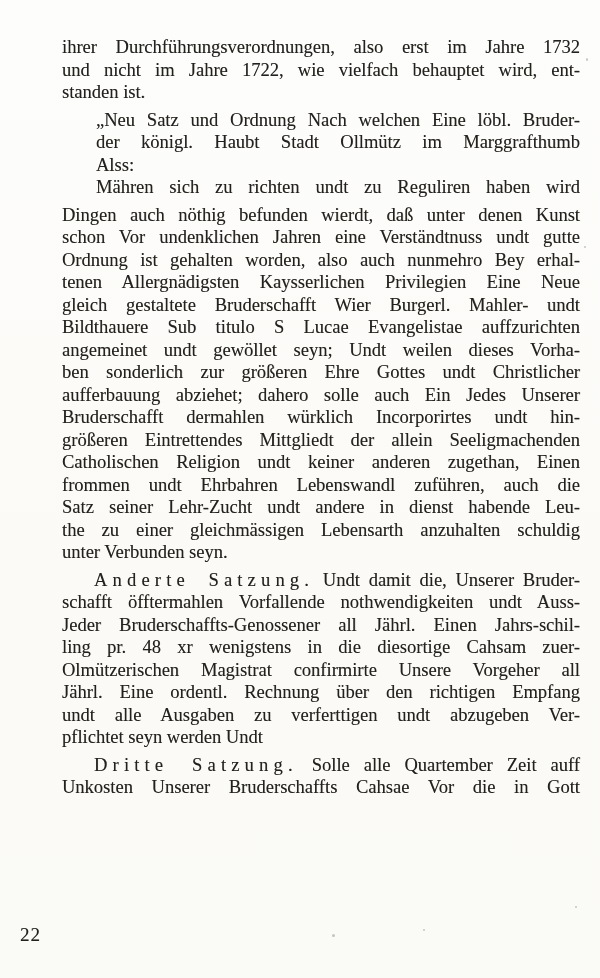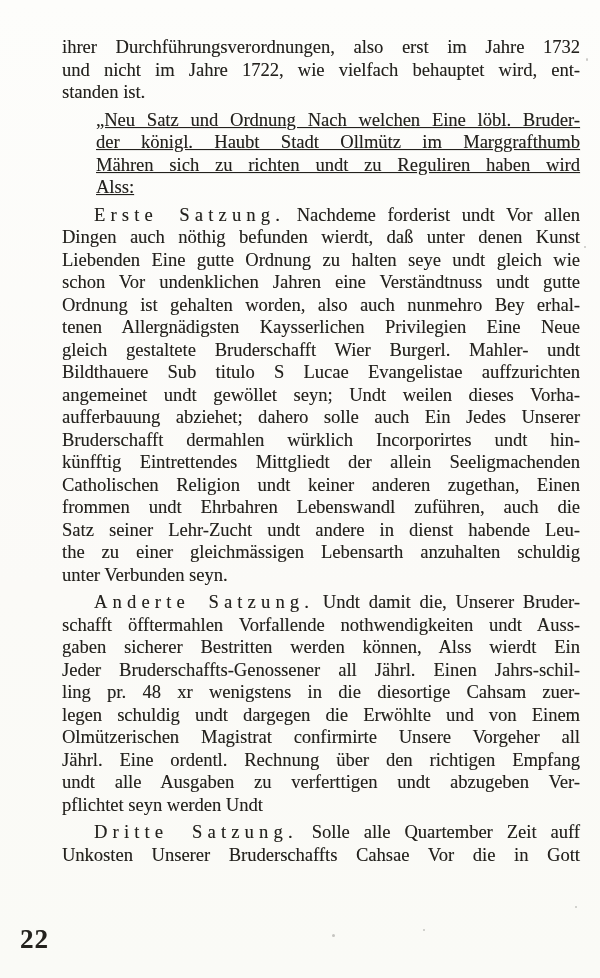--- a/index.html
+++ b/index.html
@@ -28,32 +28,32 @@
   .para { margin: 0; }
   .para + .para { margin-top: 5px; }
   .line {
     font-size: 18.5px;
     line-height: 22.5px;
     text-align: justify;
     text-align-last: justify;
     text-shadow: 0.3px 0.3px 0 rgba(35,33,29,0.35);
   }
   .line.last { text-align-last: left; }
-  .para.quote { padding-left: 34px; text-decoration: underline; }
+  .para.quote { padding-left: 34px; }
   .line.first { text-indent: 32px; }
   .gesperrt {
     letter-spacing: 0.28em;
     word-spacing: 0.25em;
   }
   .page-number {
     position: absolute;
     left: 20px;
     top: 924px;
-    font-size: 27px;
-    font-weight: bold;
+    font-size: 19px;
+    font-weight: normal;
     letter-spacing: 1px;
     color: #23211d;
     text-shadow: 0.3px 0.3px 0 rgba(35,33,29,0.35);
   }
   .speck {
     position: absolute;
     border-radius: 50%;
     background: rgba(60,58,54,0.28);
   }
   .speck.s1 { left: 332px; top: 934px; width: 3px; height: 3px; }
@@ -73,61 +73,55 @@
           <div class="line">ihrer Durchführungsverordnungen, also erst im Jahre 1732</div>
           <div class="line">und nicht im Jahre 1722, wie vielfach behauptet wird, ent-</div>
           <div class="line last">standen ist.</div>
         </div>
     </div>
 
     <div class="para quote">
       <div class="lines">
           <div class="line">„Neu Satz und Ordnung Nach welchen Eine löbl. Bruder-</div>
           <div class="line">der königl. Haubt Stadt Ollmütz im Marggrafthumb</div>
+          <div class="line last">Alss:</div>
           <div class="line">Mähren sich zu richten undt zu Reguliren haben wird</div>
-          <div class="line last">Alss:</div>
         </div>
     </div>
 
     <div class="para">
-      <div class="line first">
-        <span class="gesperrt">Erste Satzung.</span>
-        <span>Nachdeme forderist undt Vor allen</span>
-      </div>
       <div class="lines">
           <div class="line">Dingen auch nöthig befunden wierdt, daß unter denen Kunst</div>
-          <div class="line">Liebenden Eine gutte Ordnung zu halten seye undt gleich wie</div>
           <div class="line">schon Vor undenklichen Jahren eine Verständtnuss undt gutte</div>
           <div class="line">Ordnung ist gehalten worden, also auch nunmehro Bey erhal-</div>
           <div class="line">tenen Allergnädigsten Kaysserlichen Privilegien Eine Neue</div>
           <div class="line">gleich gestaltete Bruderschafft Wier Burgerl. Mahler- undt</div>
           <div class="line">Bildthauere Sub titulo S Lucae Evangelistae auffzurichten</div>
           <div class="line">angemeinet undt gewöllet seyn; Undt weilen dieses Vorha-</div>
+          <div class="line">ben sonderlich zur größeren Ehre Gottes undt Christlicher</div>
           <div class="line">aufferbauung abziehet; dahero solle auch Ein Jedes Unserer</div>
           <div class="line">Bruderschafft dermahlen würklich Incorporirtes undt hin-</div>
-          <div class="line">künfftig Eintrettendes Mittgliedt der allein Seeligmachenden</div>
+          <div class="line">größeren Eintrettendes Mittgliedt der allein Seeligmachenden</div>
           <div class="line">Catholischen Religion undt keiner anderen zugethan, Einen</div>
           <div class="line">frommen undt Ehrbahren Lebenswandl zuführen, auch die</div>
           <div class="line">Satz seiner Lehr-Zucht undt andere in dienst habende Leu-</div>
           <div class="line">the zu einer gleichmässigen Lebensarth anzuhalten schuldig</div>
           <div class="line last">unter Verbunden seyn.</div>
         </div>
     </div>
 
     <div class="para">
       <div class="line first">
         <span class="gesperrt">Anderte Satzung.</span>
         <span>Undt damit die, Unserer Bruder-</span>
       </div>
       <div class="lines">
           <div class="line">schafft öfftermahlen Vorfallende nothwendigkeiten undt Auss-</div>
-          <div class="line">gaben sicherer Bestritten werden können, Alss wierdt Ein</div>
           <div class="line">Jeder Bruderschaffts-Genossener all Jährl. Einen Jahrs-schil-</div>
           <div class="line">ling pr. 48 xr wenigstens in die diesortige Cahsam zuer-</div>
-          <div class="line">legen schuldig undt dargegen die Erwöhlte und von Einem</div>
           <div class="line">Olmützerischen Magistrat confirmirte Unsere Vorgeher all</div>
           <div class="line">Jährl. Eine ordentl. Rechnung über den richtigen Empfang</div>
           <div class="line">undt alle Ausgaben zu verferttigen undt abzugeben Ver-</div>
           <div class="line last">pflichtet seyn werden Undt</div>
         </div>
     </div>
 
     <div class="para">
       <div class="line first">
         <span class="gesperrt">Dritte Satzung.</span>

